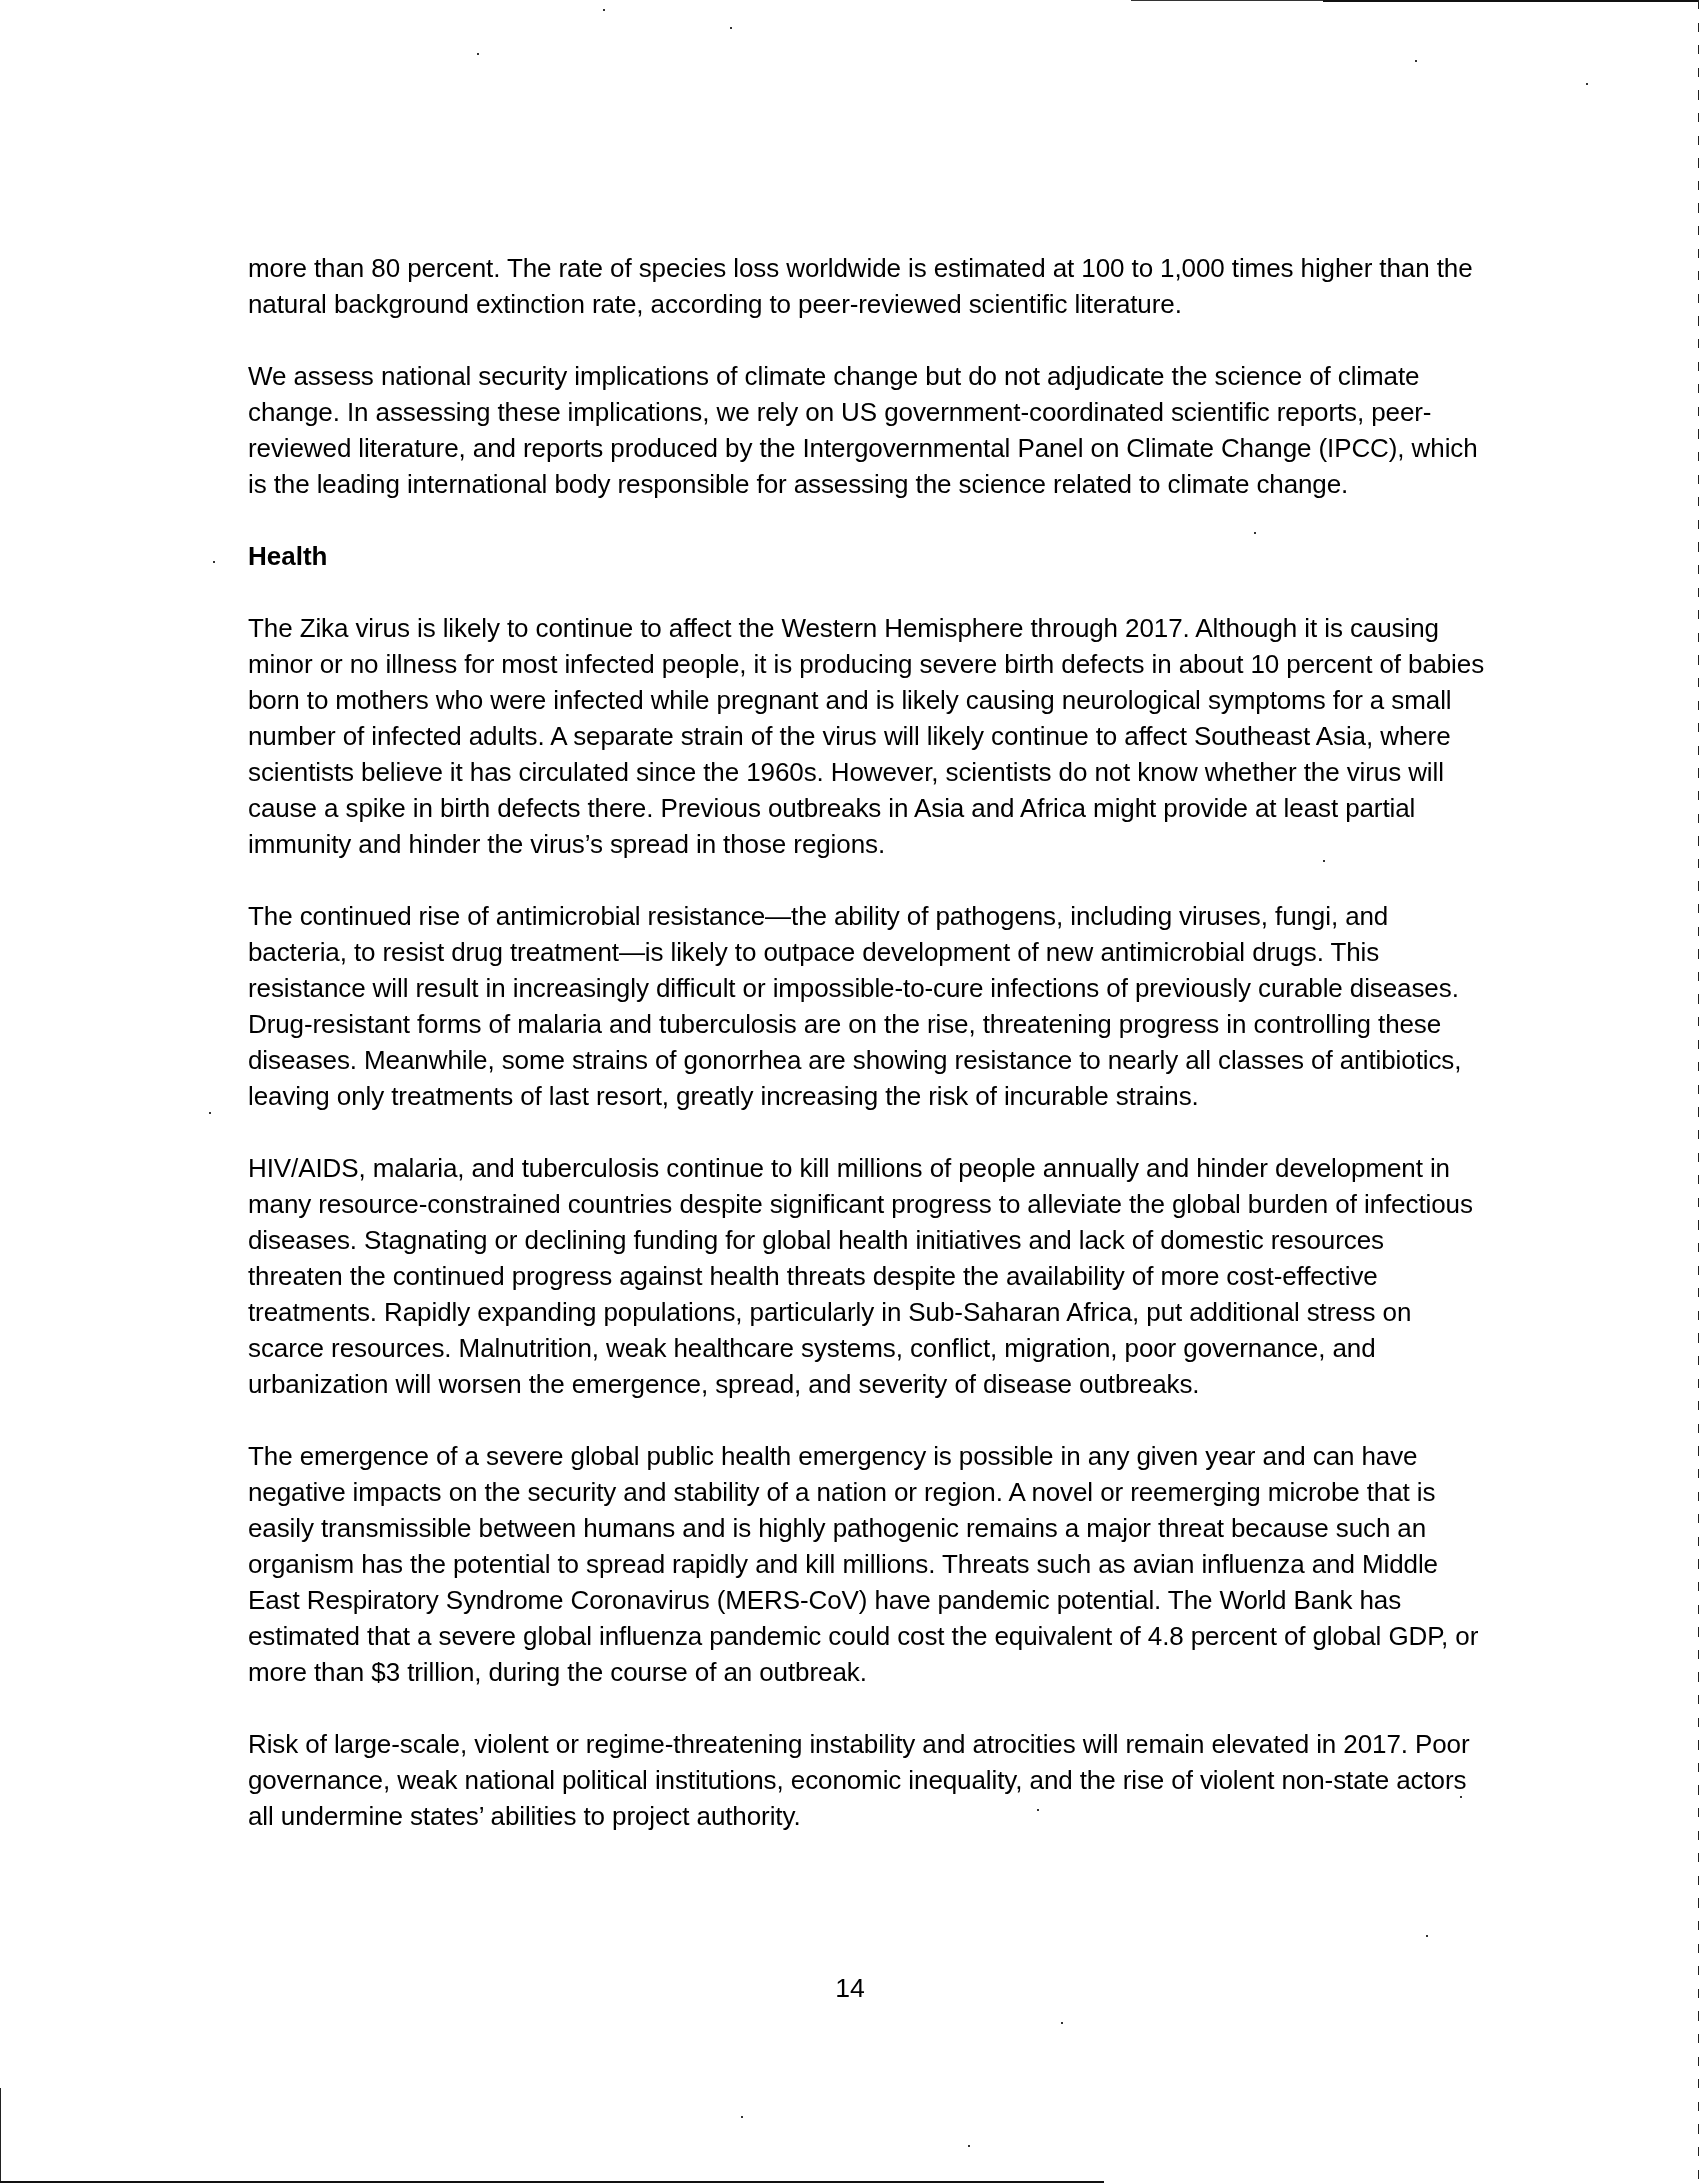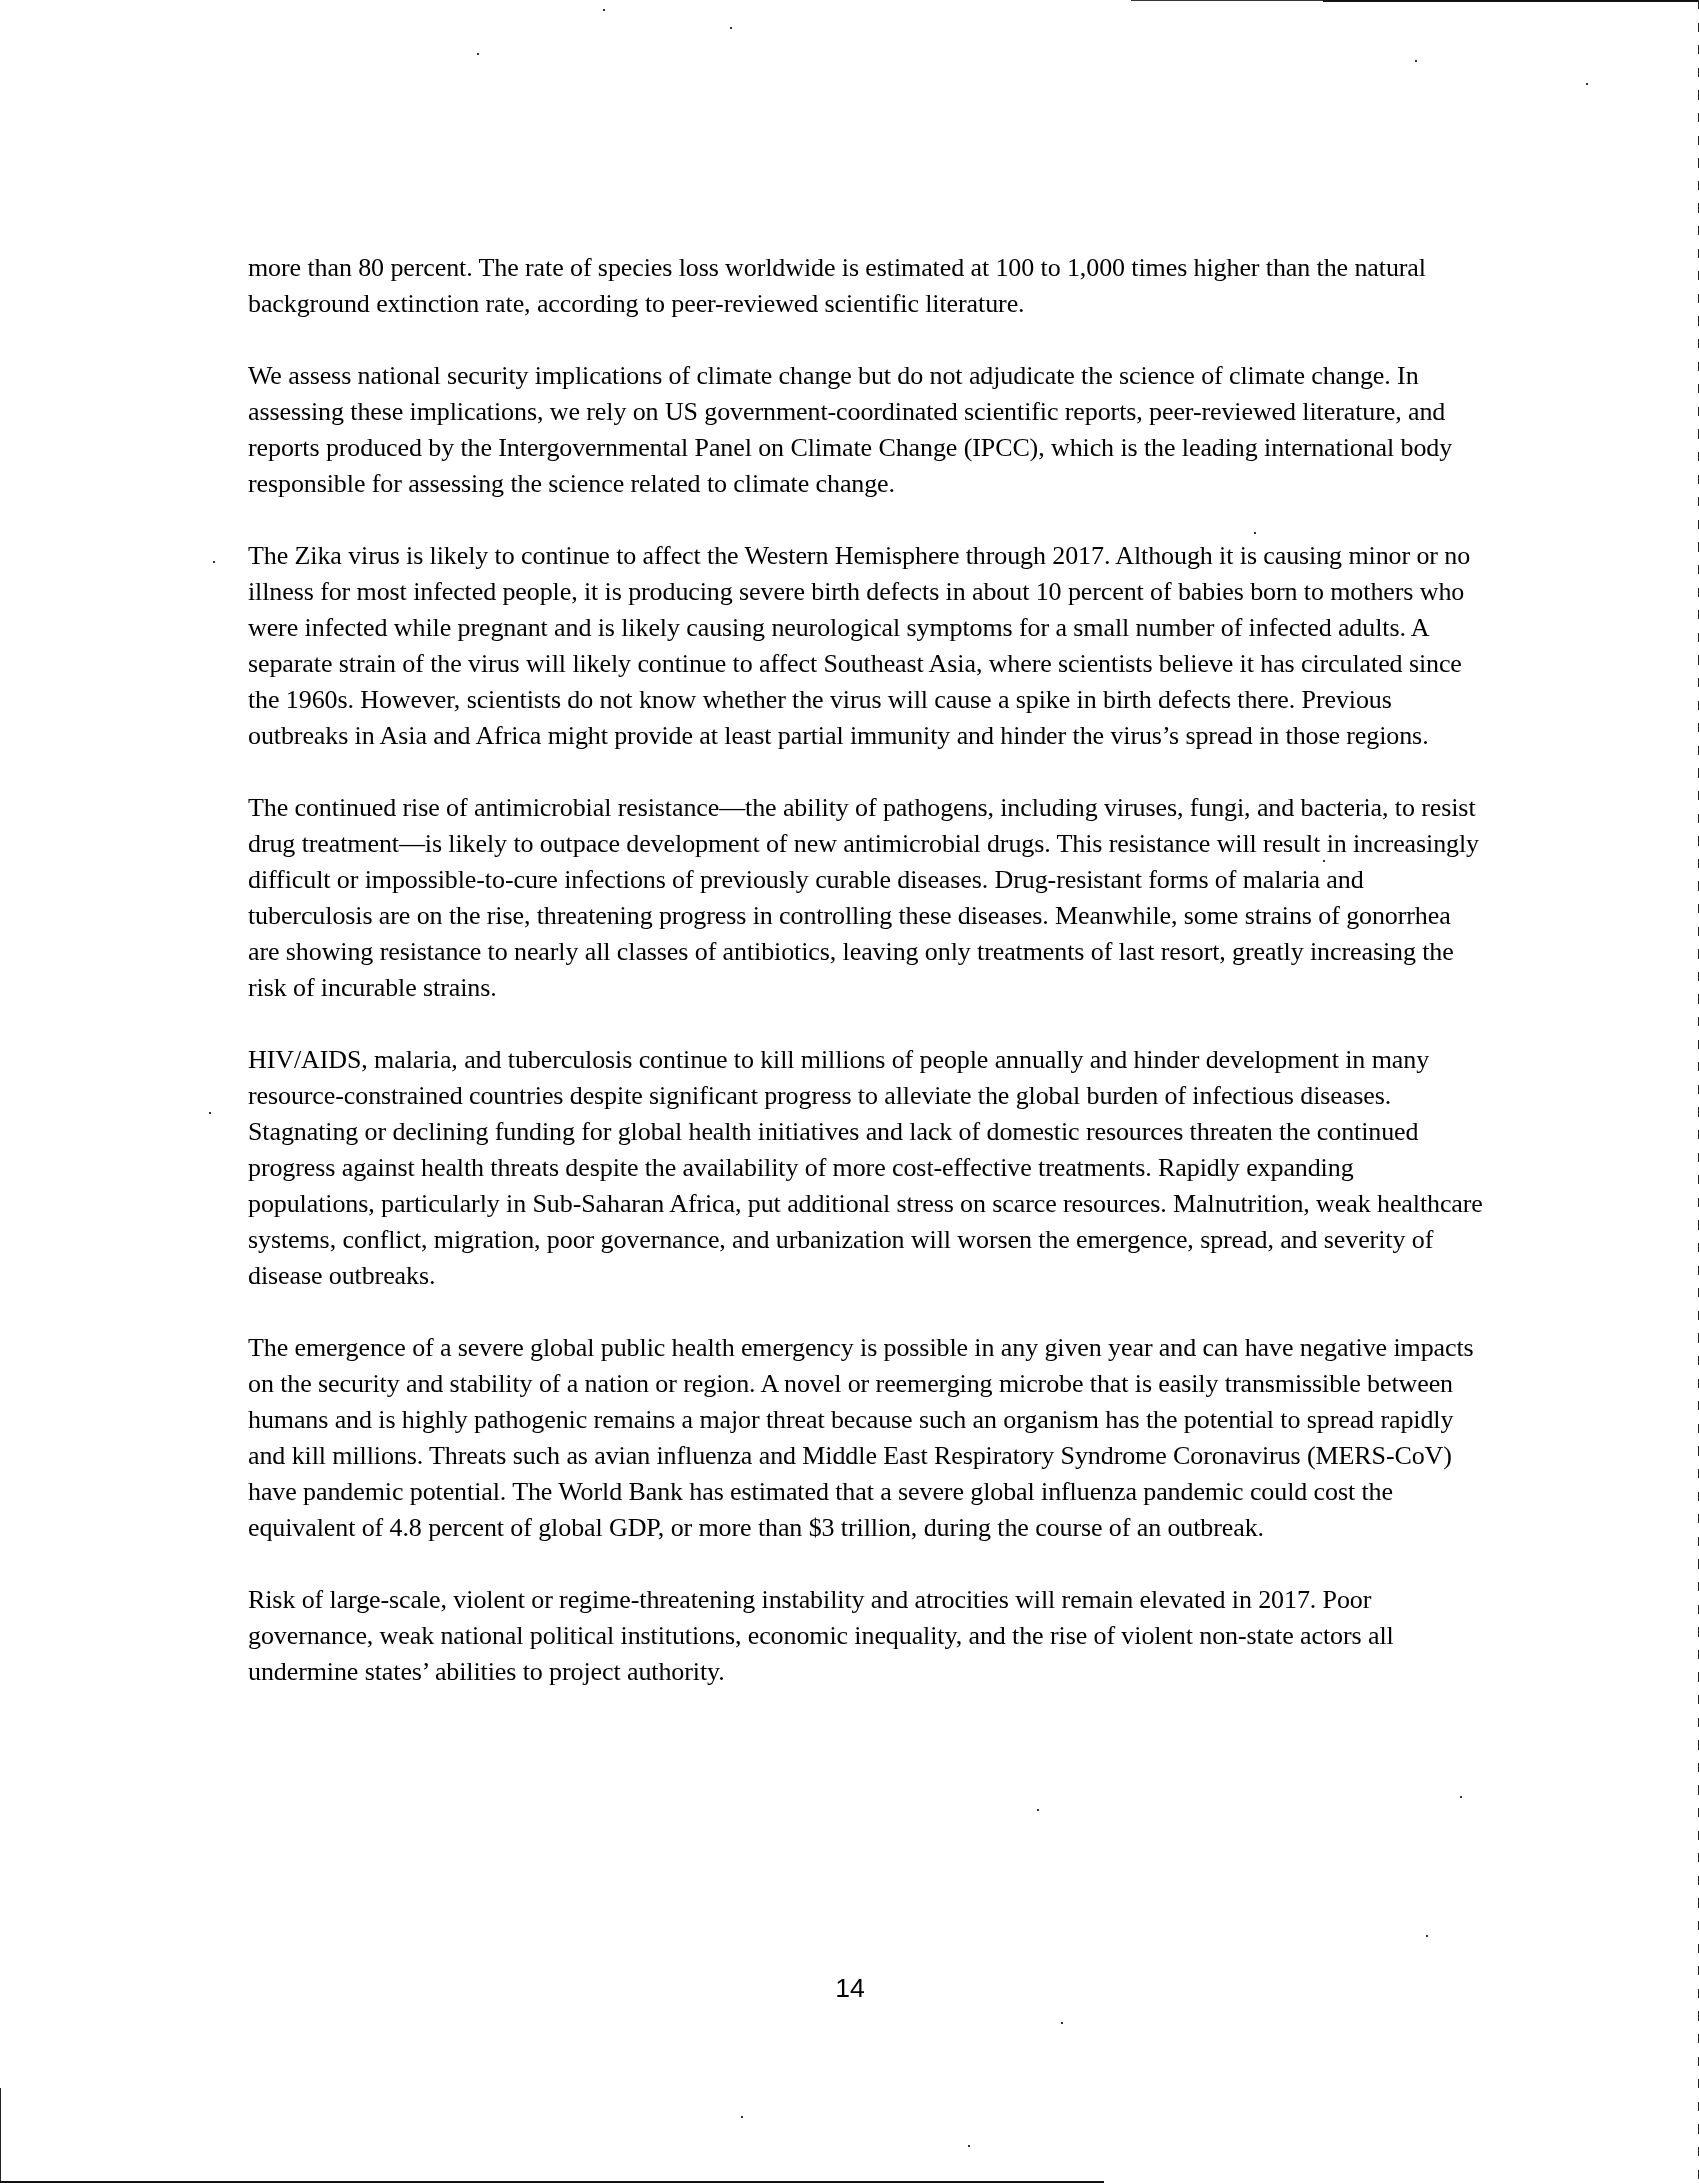--- a/index.html
+++ b/index.html
@@ -64,21 +64,20 @@
       top: 250px;
       width: 1237px;
     }
     .para {
       font-size: 26px;
       line-height: 36px;
       margin: 0 0 36px 0;
       text-align: left;
       white-space: normal;
       letter-spacing: -0.1px;
-      font-family: Liberation Serif, serif;
     }
     .heading {
       font-size: 26px;
       font-weight: bold;
       line-height: 36px;
       margin: 0 0 36px 0;
     }
     .page-number {
       position: absolute;
       left: 0;
@@ -111,20 +110,21 @@
   <div class="speck" style="left:1460px;top:1796px;"></div>
   <div class="speck" style="left:1037px;top:1809px;"></div>
   <div class="speck" style="left:1426px;top:1935px;"></div>
   <div class="speck" style="left:1061px;top:2022px;"></div>
   <div class="speck" style="left:741px;top:2116px;"></div>
   <div class="speck" style="left:968px;top:2145px;"></div>
 
   <div class="content">
     <p class="para">more than 80 percent.  The rate of species loss worldwide is estimated at 100 to 1,000 times higher than the natural background extinction rate, according to peer-reviewed scientific literature.</p>
     <p class="para">We assess national security implications of climate change but do not adjudicate the science of climate change.  In assessing these implications, we rely on US government-coordinated scientific reports, peer-reviewed literature, and reports produced by the Intergovernmental Panel on Climate Change (IPCC), which is the leading international body responsible for assessing the science related to climate change.</p>
+    <div class="heading">Health</div>
     <p class="para">The Zika virus is likely to continue to affect the Western Hemisphere through 2017.  Although it is causing minor or no illness for most infected people, it is producing severe birth defects in about 10 percent of babies born to mothers who were infected while pregnant and is likely causing neurological symptoms for a small number of infected adults.  A separate strain of the virus will likely continue to affect Southeast Asia, where scientists believe it has circulated since the 1960s.  However, scientists do not know whether the virus will cause a spike in birth defects there.  Previous outbreaks in Asia and Africa might provide at least partial immunity and hinder the virus’s spread in those regions.</p>
     <p class="para">The continued rise of antimicrobial resistance—the ability of pathogens, including viruses, fungi, and bacteria, to resist drug treatment—is likely to outpace development of new antimicrobial drugs.  This resistance will result in increasingly difficult or impossible-to-cure infections of previously curable diseases.  Drug-resistant forms of malaria and tuberculosis are on the rise, threatening progress in controlling these diseases.  Meanwhile, some strains of gonorrhea are showing resistance to nearly all classes of antibiotics, leaving only treatments of last resort, greatly increasing the risk of incurable strains.</p>
     <p class="para">HIV/AIDS, malaria, and tuberculosis continue to kill millions of people annually and hinder development in many resource-constrained countries despite significant progress to alleviate the global burden of infectious diseases.  Stagnating or declining funding for global health initiatives and lack of domestic resources threaten the continued progress against health threats despite the availability of more cost-effective treatments.  Rapidly expanding populations, particularly in Sub-Saharan Africa, put additional stress on scarce resources.  Malnutrition, weak healthcare systems, conflict, migration, poor governance, and urbanization will worsen the emergence, spread, and severity of disease outbreaks.</p>
     <p class="para">The emergence of a severe global public health emergency is possible in any given year and can have negative impacts on the security and stability of a nation or region.  A novel or reemerging microbe that is easily transmissible between humans and is highly pathogenic remains a major threat because such an organism has the potential to spread rapidly and kill millions.  Threats such as avian influenza and Middle East Respiratory Syndrome Coronavirus (MERS-CoV) have pandemic potential.  The World Bank has estimated that a severe global influenza pandemic could cost the equivalent of 4.8 percent of global GDP, or more than $3 trillion, during the course of an outbreak.</p>
     <p class="para">Risk of large-scale, violent or regime-threatening instability and atrocities will remain elevated in 2017.  Poor governance, weak national political institutions, economic inequality, and the rise of violent non-state actors all undermine states’ abilities to project authority.</p>
   </div>
 
   <div class="page-number">14</div>
 </div>
 

